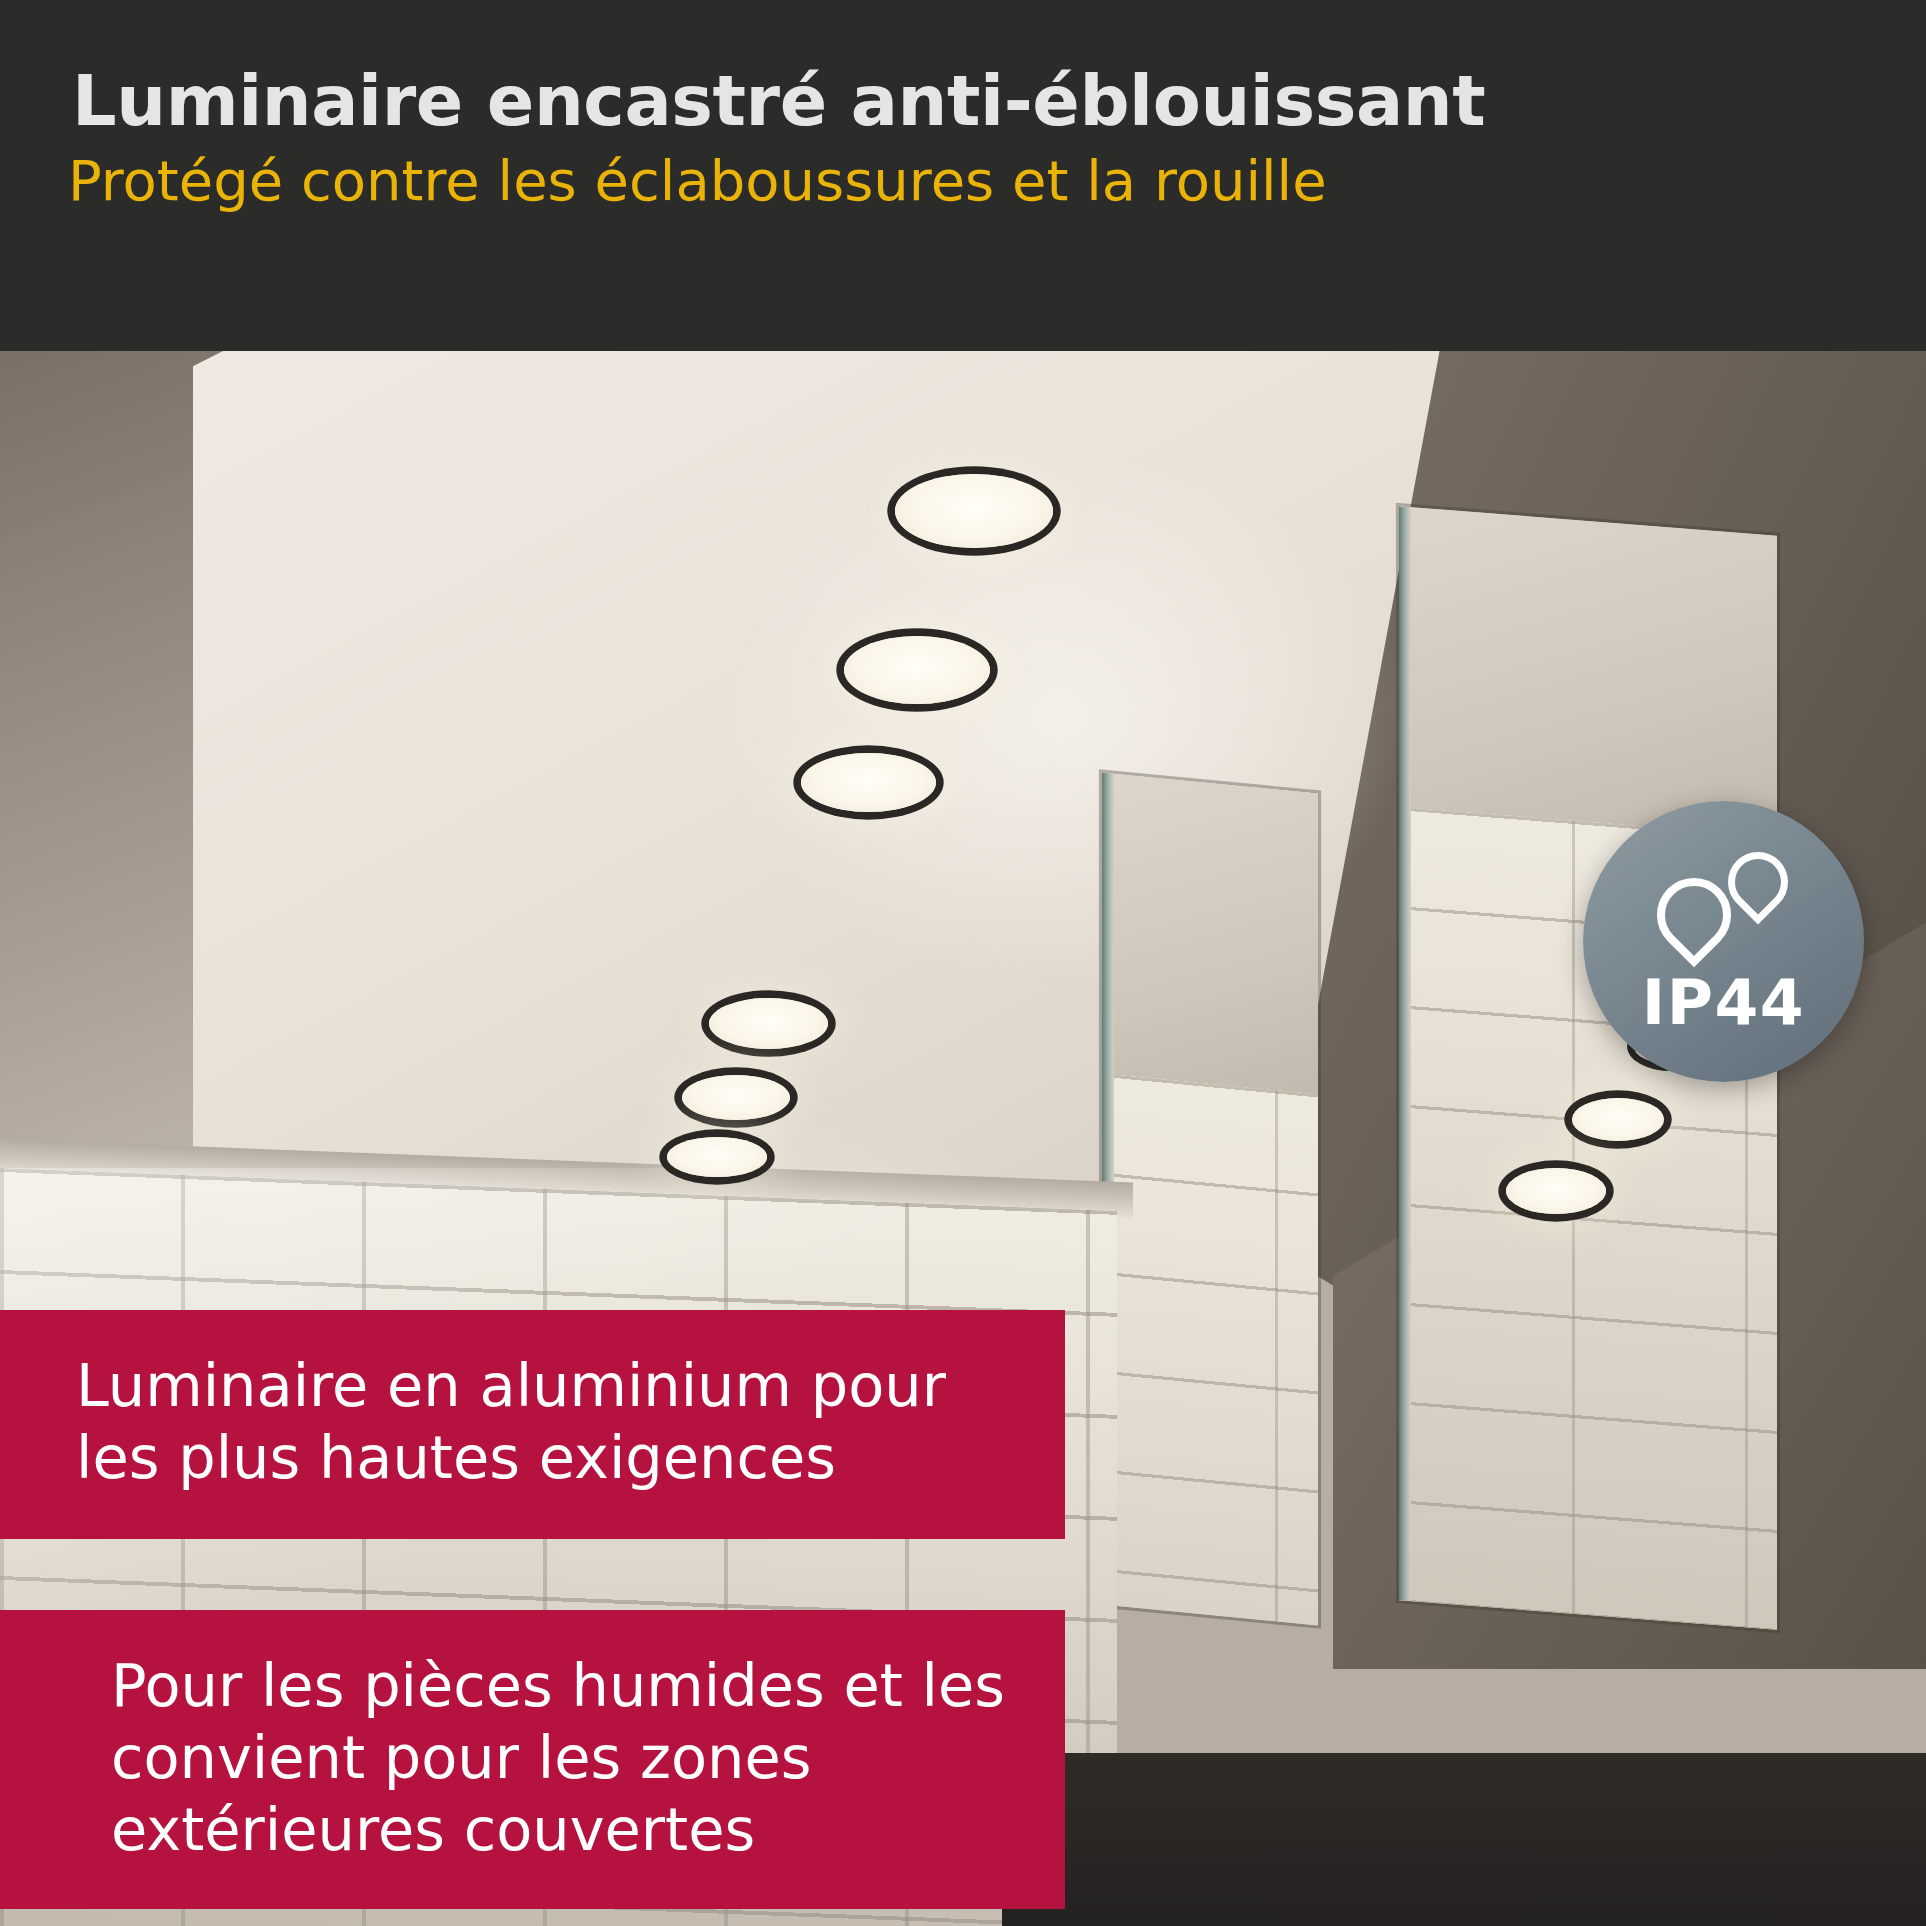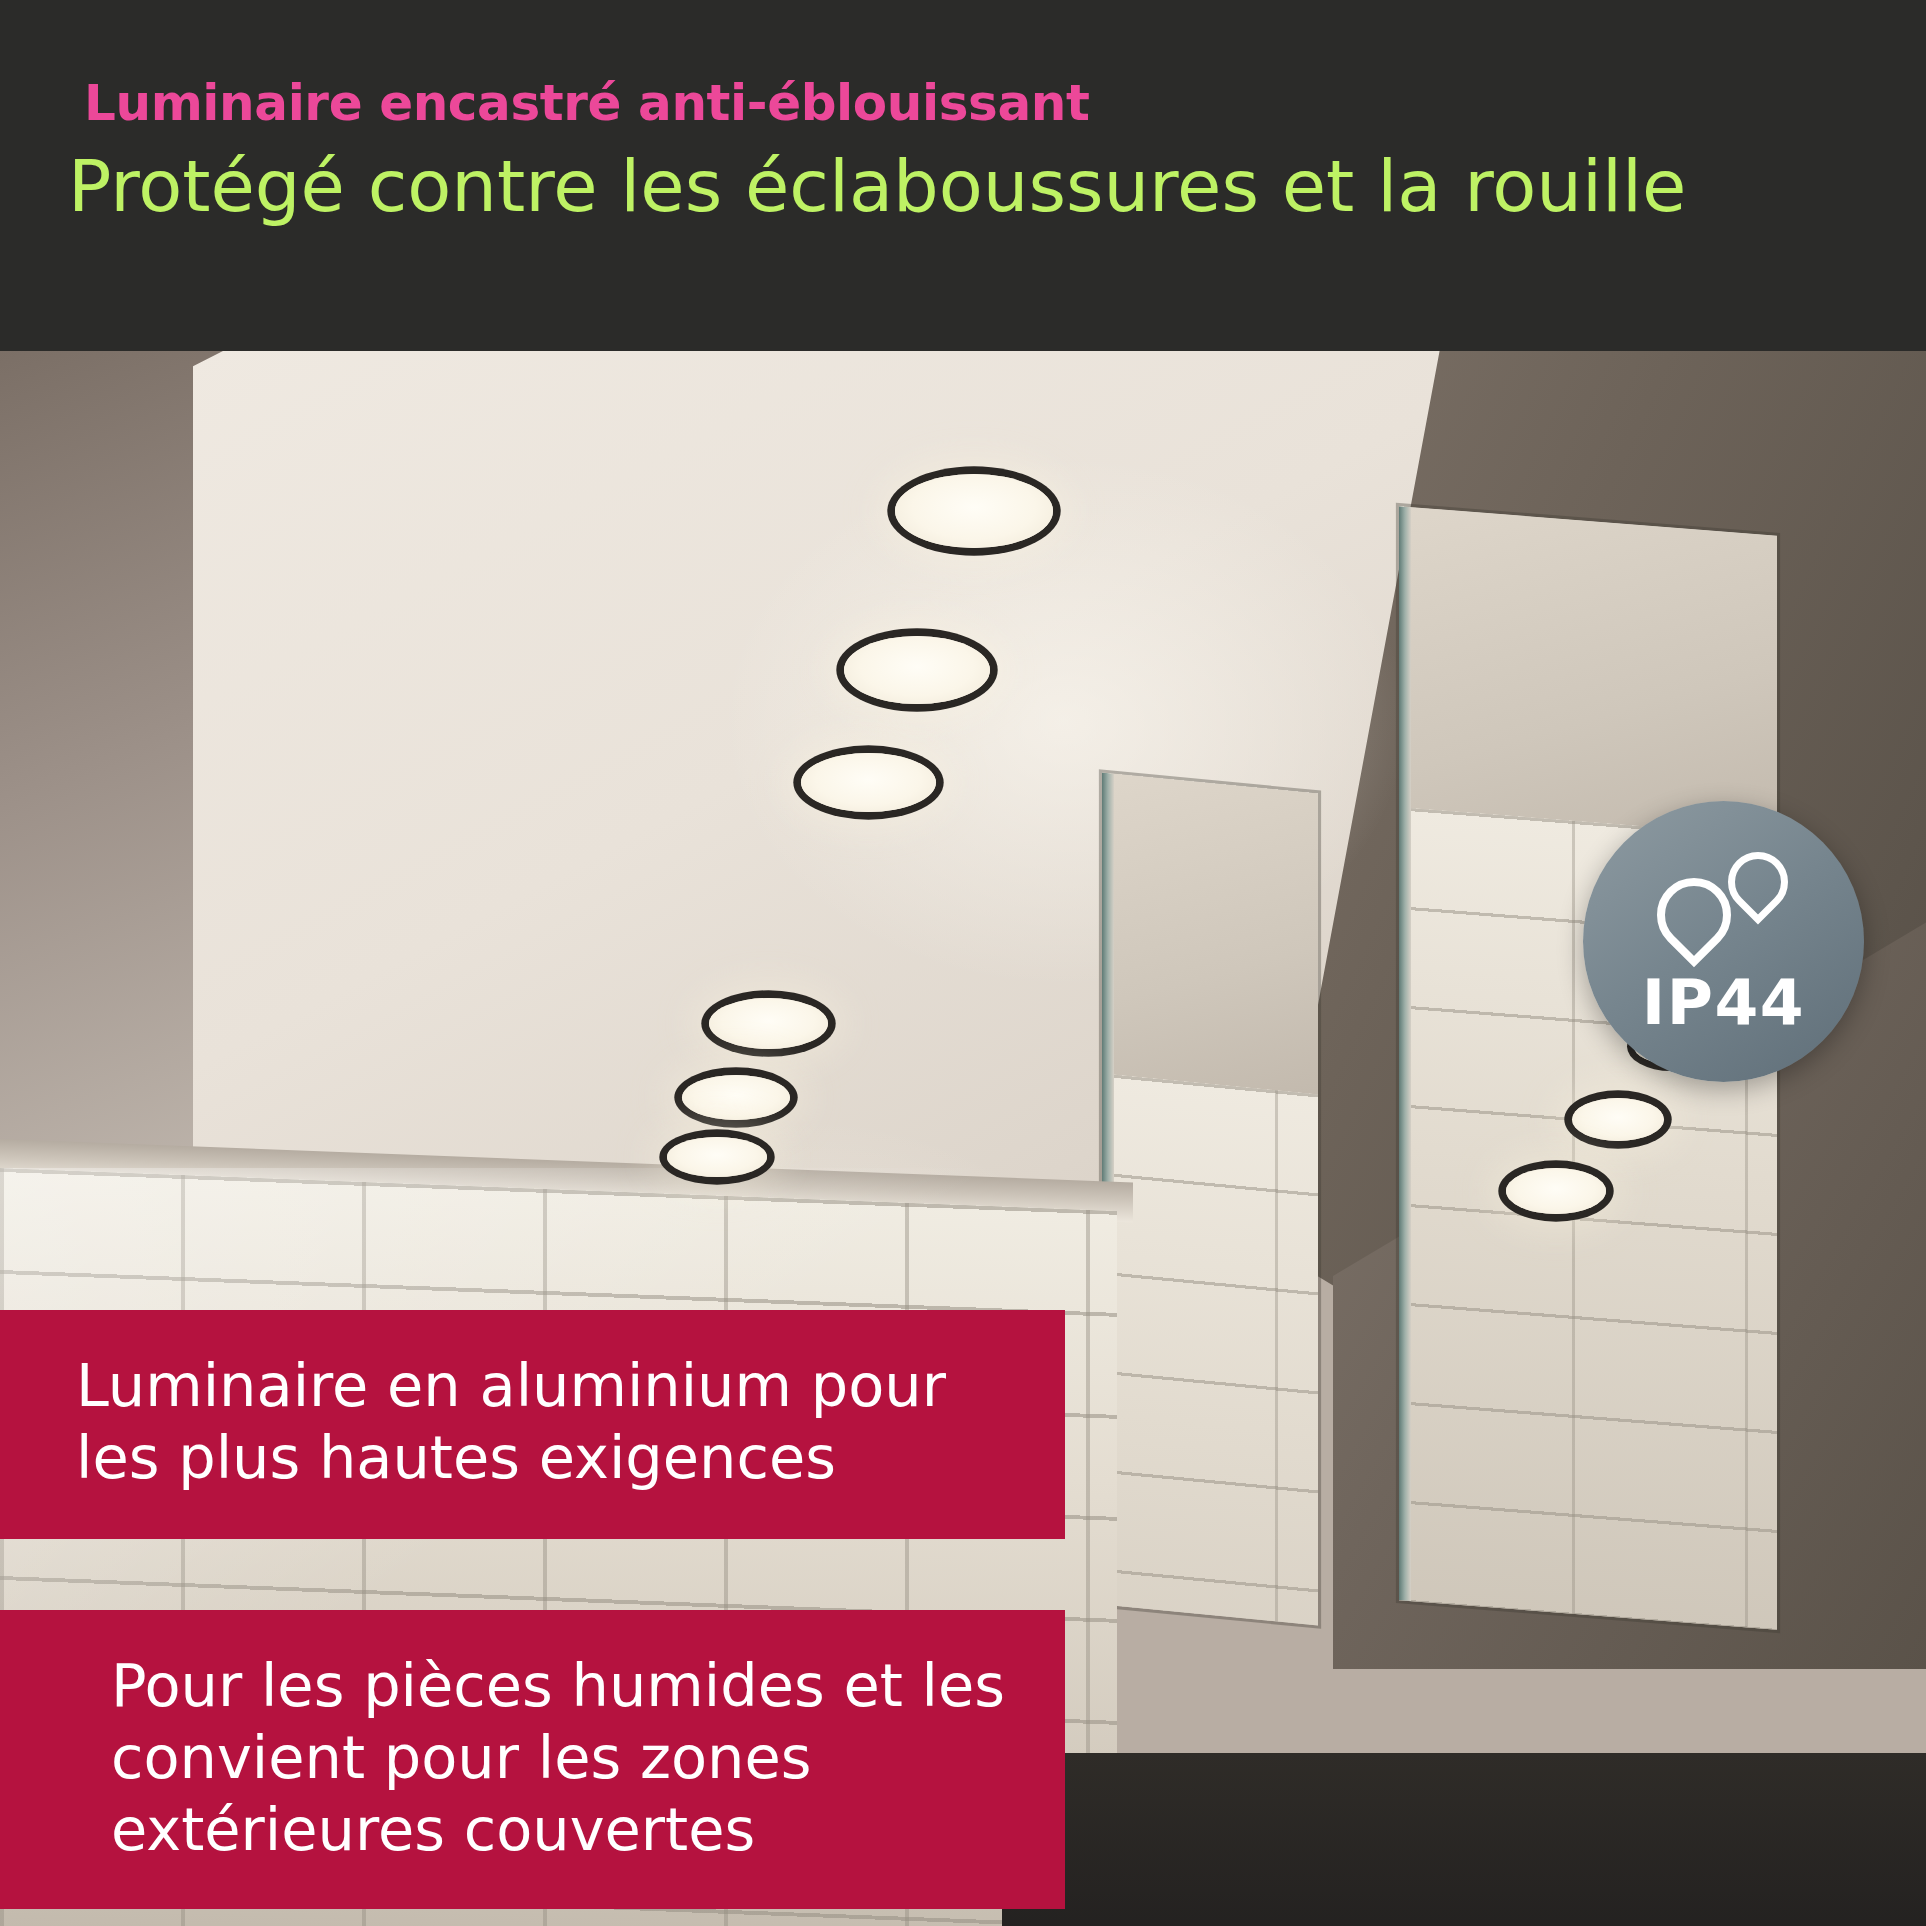--- a/index.html
+++ b/index.html
@@ -27,33 +27,33 @@
     left: 0; top: 0;
     width: 1926px;
     height: 351px;
     background: #2b2b29;
     box-sizing: border-box;
     padding: 60px 0 0 68px;
   }
   .header-title {
     font-family: "DejaVu Sans", sans-serif;
     font-weight: bold;
-    font-size: 50px;
+    font-size: 70px;
     line-height: 1.08;
-    color: #ec4899;
+    color: #e5e5e5;
     letter-spacing: -0.4px;
-    margin: 16px;
+    margin: 4px;
     white-space: nowrap;
   }
   .header-sub {
     font-family: "DejaVu Sans", sans-serif;
     font-weight: 400;
-    font-size: 72px;
+    font-size: 56px;
     line-height: 1.12;
-    color: #bef264;
+    color: #eab308;
     margin: 10.8px 0 0 0;
     white-space: nowrap;
   }
 
   
   .photo {
     position: absolute;
     left: 0;
     top: 351px;
     width: 1926px;

